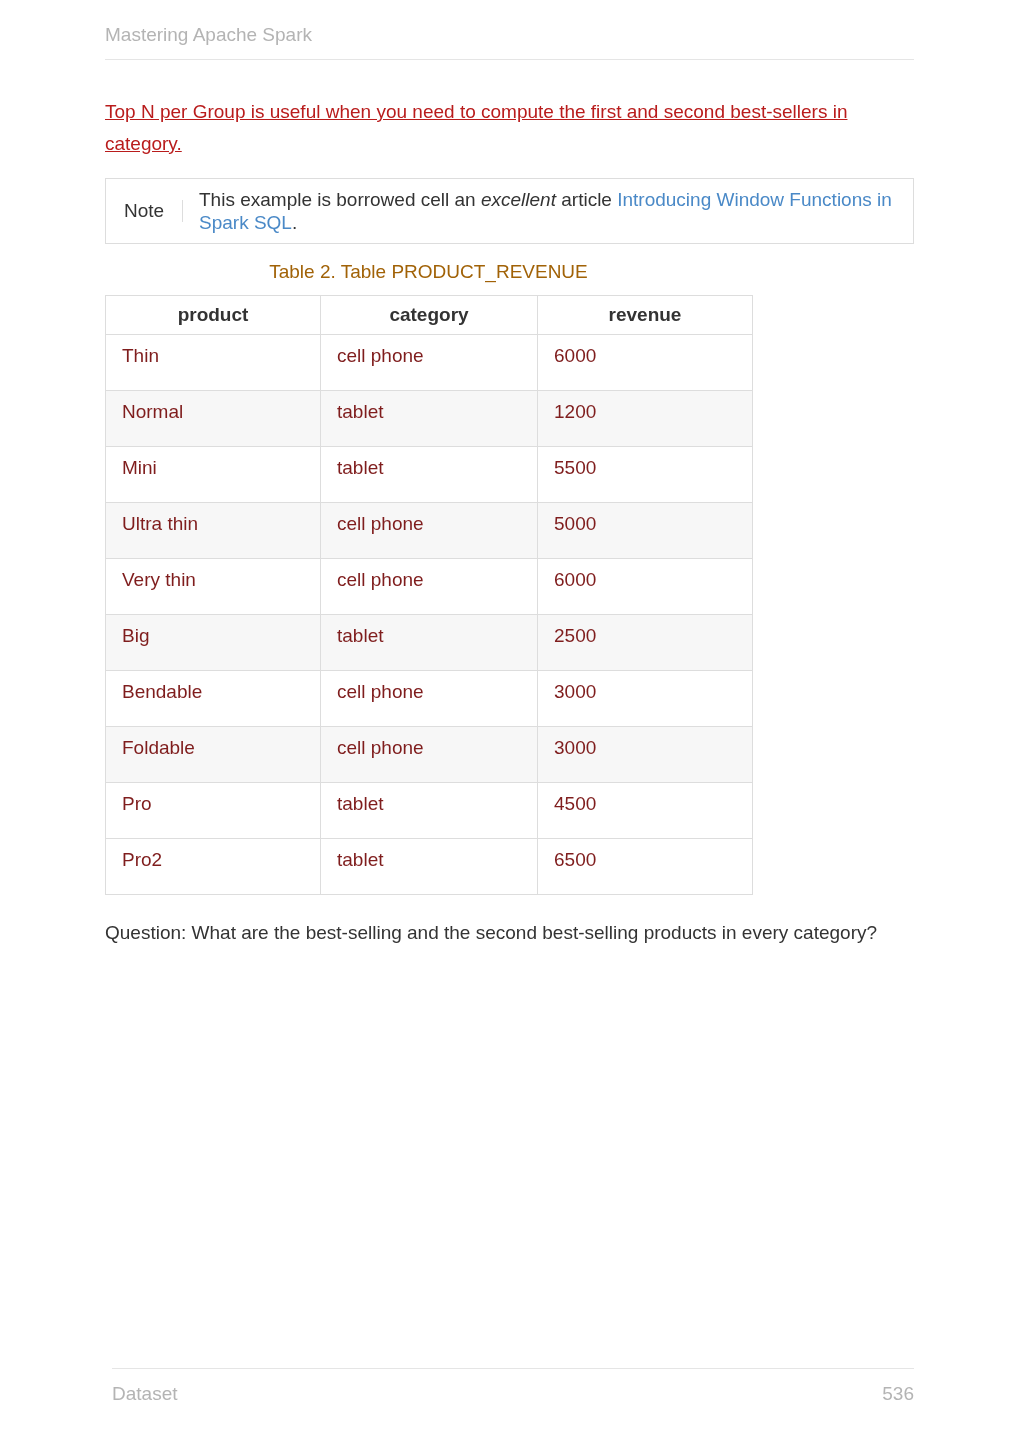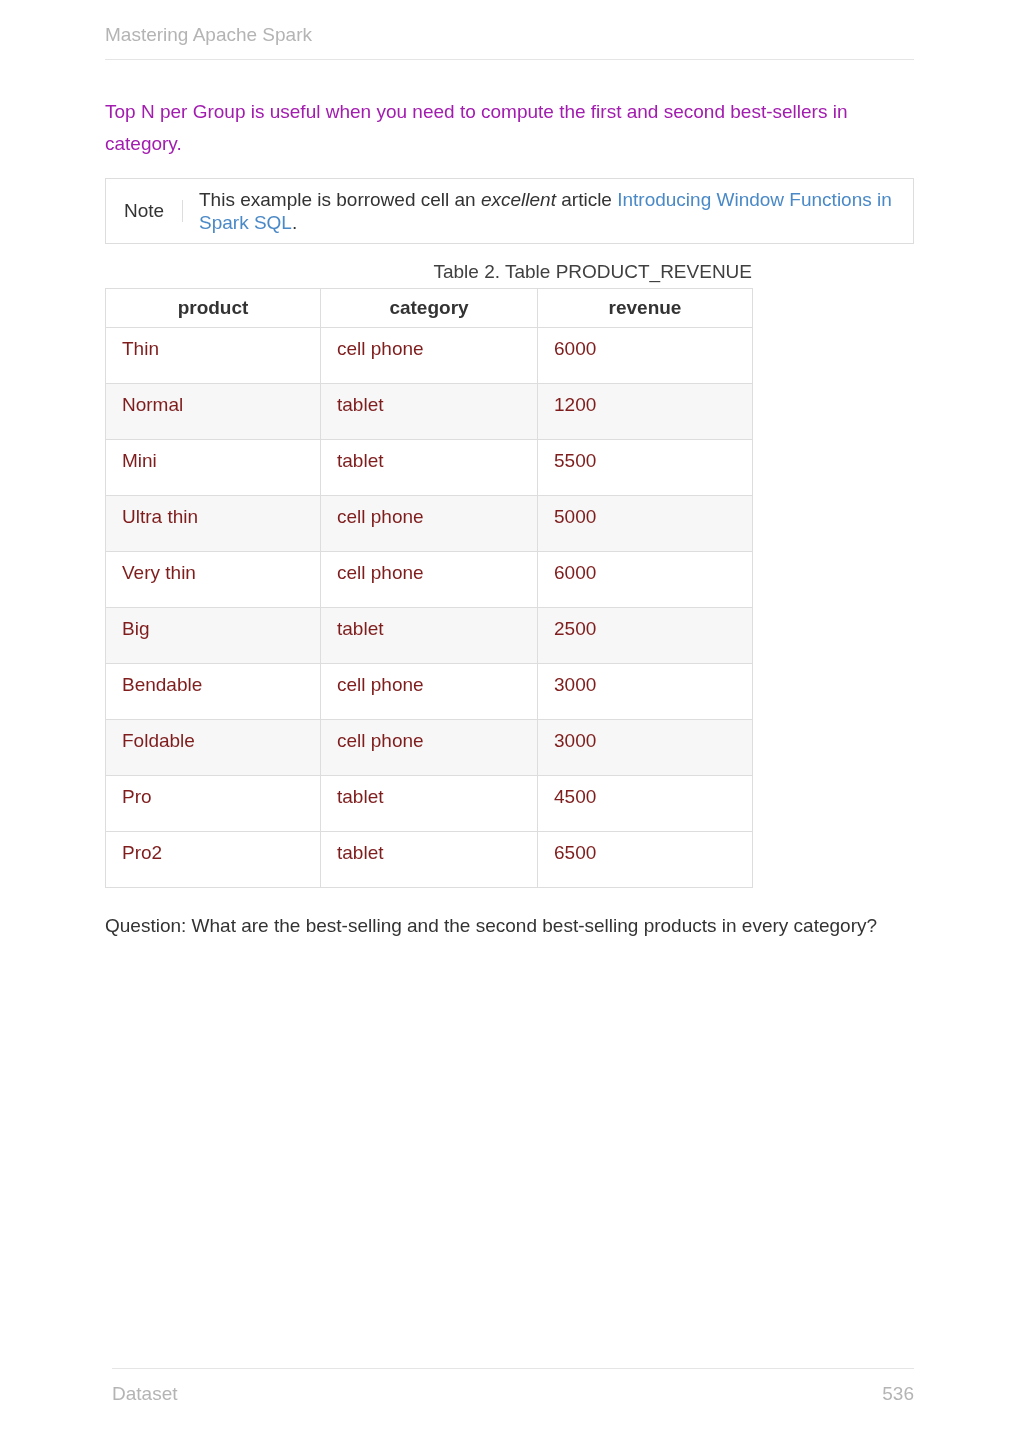--- a/index.html
+++ b/index.html
@@ -27,21 +27,22 @@
   }
   .book-title {
     font-size: 19px;
     color: #b4b4b4;
   }
   
   p.intro {
     margin: 36px 0 0 0;
     font-size: 19px;
     line-height: 32px;
-    color: #a21caf;
+    color: #b91c1c;
+    text-decoration: underline;
   }
   
   .note-box {
     margin-top: 18px;
     border: 1px solid #dddddd;
     display: flex;
     align-items: center;
   }
   .note-label {
     width: 76px;
@@ -64,24 +65,24 @@
     color: #4a89c7;
     text-decoration: none;
     cursor: pointer;
   }
   
   .table-wrap {
     margin-top: 17px;
     width: 647px;
   }
   .caption {
-    text-align: right;
-    font-size: 19px;
-    color: #404040;
-    margin-bottom: 5px;
+    text-align: center;
+    font-size: 19px;
+    color: #a16207;
+    margin-bottom: 12px;
   }
   table.data-table {
     border-collapse: collapse;
     table-layout: fixed;
     width: 647px;
     font-size: 19px;
   }
   table.data-table col.c-product  { width: 215px; }
   table.data-table col.c-category { width: 217px; }
   table.data-table col.c-revenue  { width: 215px; }

